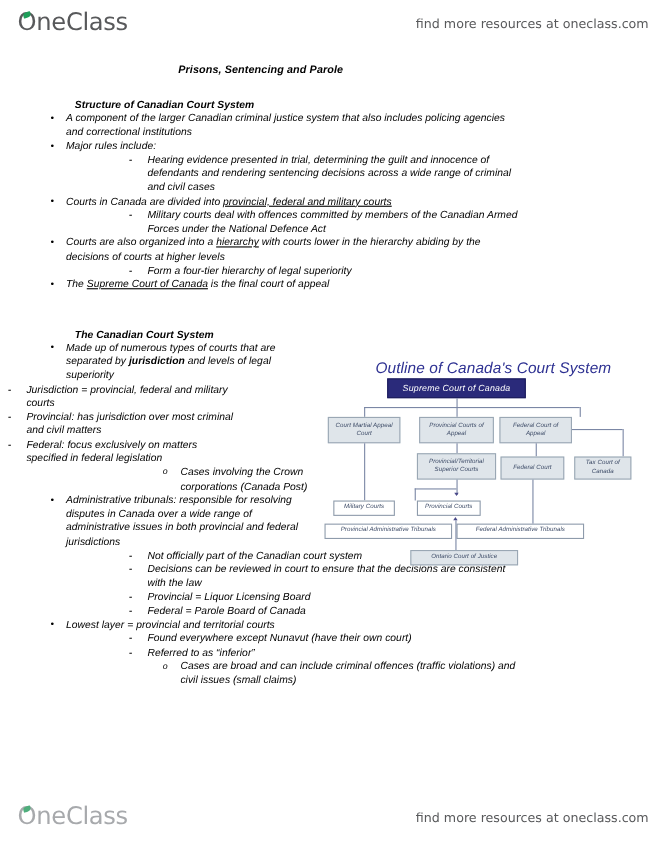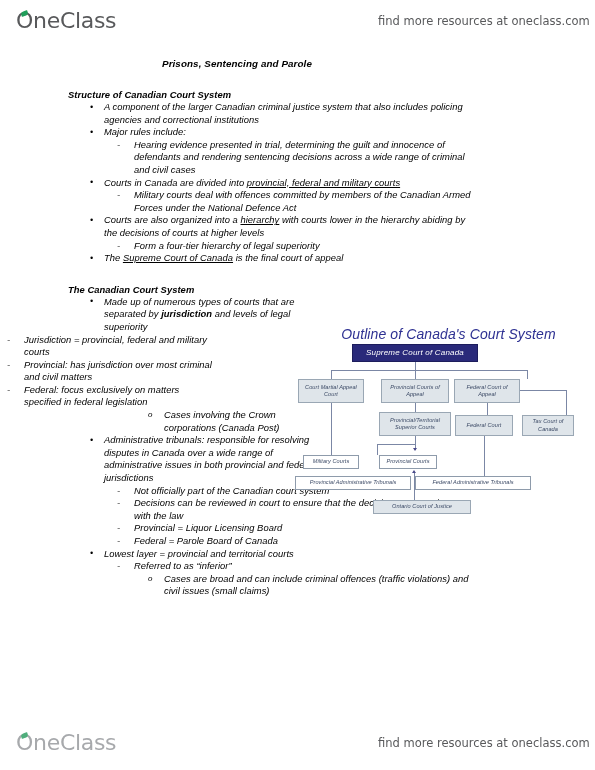--- a/index.html
+++ b/index.html
@@ -95,21 +95,21 @@
   }
 
   ul.lv1 { list-style: none; margin: 0; padding: 0; }
   li.b1, li.b2, li.b3 {
     position: relative;
     font-size: 9.4px;
     line-height: 12.6px;
     letter-spacing: 0.03px;
   }
   li.b1 {
-    margin-left: 104px;
+    margin-left: 60px;
     padding-left: 0;
   }
   li.b1::before {
     content: "\2022";
     position: absolute;
     left: -14px;
     top: -0.5px;
     font-size: 9px;
   }
   li.b2 {
@@ -221,35 +221,36 @@
     <li class="b1">A component of the larger Canadian criminal justice system that also includes policing agencies and correctional institutions</li>
     <li class="b1">Major rules include:</li>
     <li class="b2">Hearing evidence presented in trial, determining the guilt and innocence of defendants and rendering sentencing decisions across a wide range of criminal and civil cases</li>
     <li class="b1"><span>Courts in Canada are divided into </span><span class="u">provincial, federal and military courts</span></li>
     <li class="b2">Military courts deal with offences committed by members of the Canadian Armed Forces under the National Defence Act</li>
     <li class="b1"><span>Courts are also organized into a </span><span class="u">hierarchy</span><span> with courts lower in the hierarchy abiding by the decisions of courts at higher levels</span></li>
     <li class="b2">Form a four-tier hierarchy of legal superiority</li>
     <li class="b1"><span>The </span><span class="u">Supreme Court of Canada</span><span> is the final court of appeal</span></li>
   </ul>
 
-  <div class="section-head" style="margin-top:19px;">The Canadian Court System</div>
+  <div class="section-head" style="margin-top:33px;">The Canadian Court System</div>
   <ul class="lv1 narrow">
     <li class="b1"><span>Made up of numerous types of courts that are separated by </span><span class="bold">jurisdiction</span><span> and levels of legal superiority</span></li>
     <li class="b2">Jurisdiction = provincial, federal and military courts</li>
     <li class="b2">Provincial: has jurisdiction over most criminal and civil matters</li>
     <li class="b2">Federal: focus exclusively on matters specified in federal legislation</li>
     <li class="b3">Cases involving the Crown corporations (Canada Post)</li>
     <li class="b1">Administrative tribunals: responsible for resolving disputes in Canada over a wide range of administrative issues in both provincial and federal jurisdictions</li>
   </ul>
   <ul class="lv1">
     <li class="b2">Not officially part of the Canadian court system</li>
     <li class="b2">Decisions can be reviewed in court to ensure that the decisions are consistent with the law</li>
     <li class="b2">Provincial = Liquor Licensing Board</li>
     <li class="b2">Federal = Parole Board of Canada</li>
     <li class="b1">Lowest layer = provincial and territorial courts</li>
+    <li class="b2">Found everywhere except Nunavut (have their own court)</li>
     <li class="b2">Referred to as “inferior”</li>
     <li class="b3">Cases are broad and can include criminal offences (traffic violations) and civil issues (small claims)</li>
   </ul>
 
   <div class="diagram">
     <div class="diagram-title">Outline of Canada's Court System</div>
 
     <div class="node root" style="left:45px; top:18px; width:126px; height:18px;">Supreme Court of Canada</div>
 
     <div class="conn v" style="left:108px; top:36px; height:8px;"></div>

